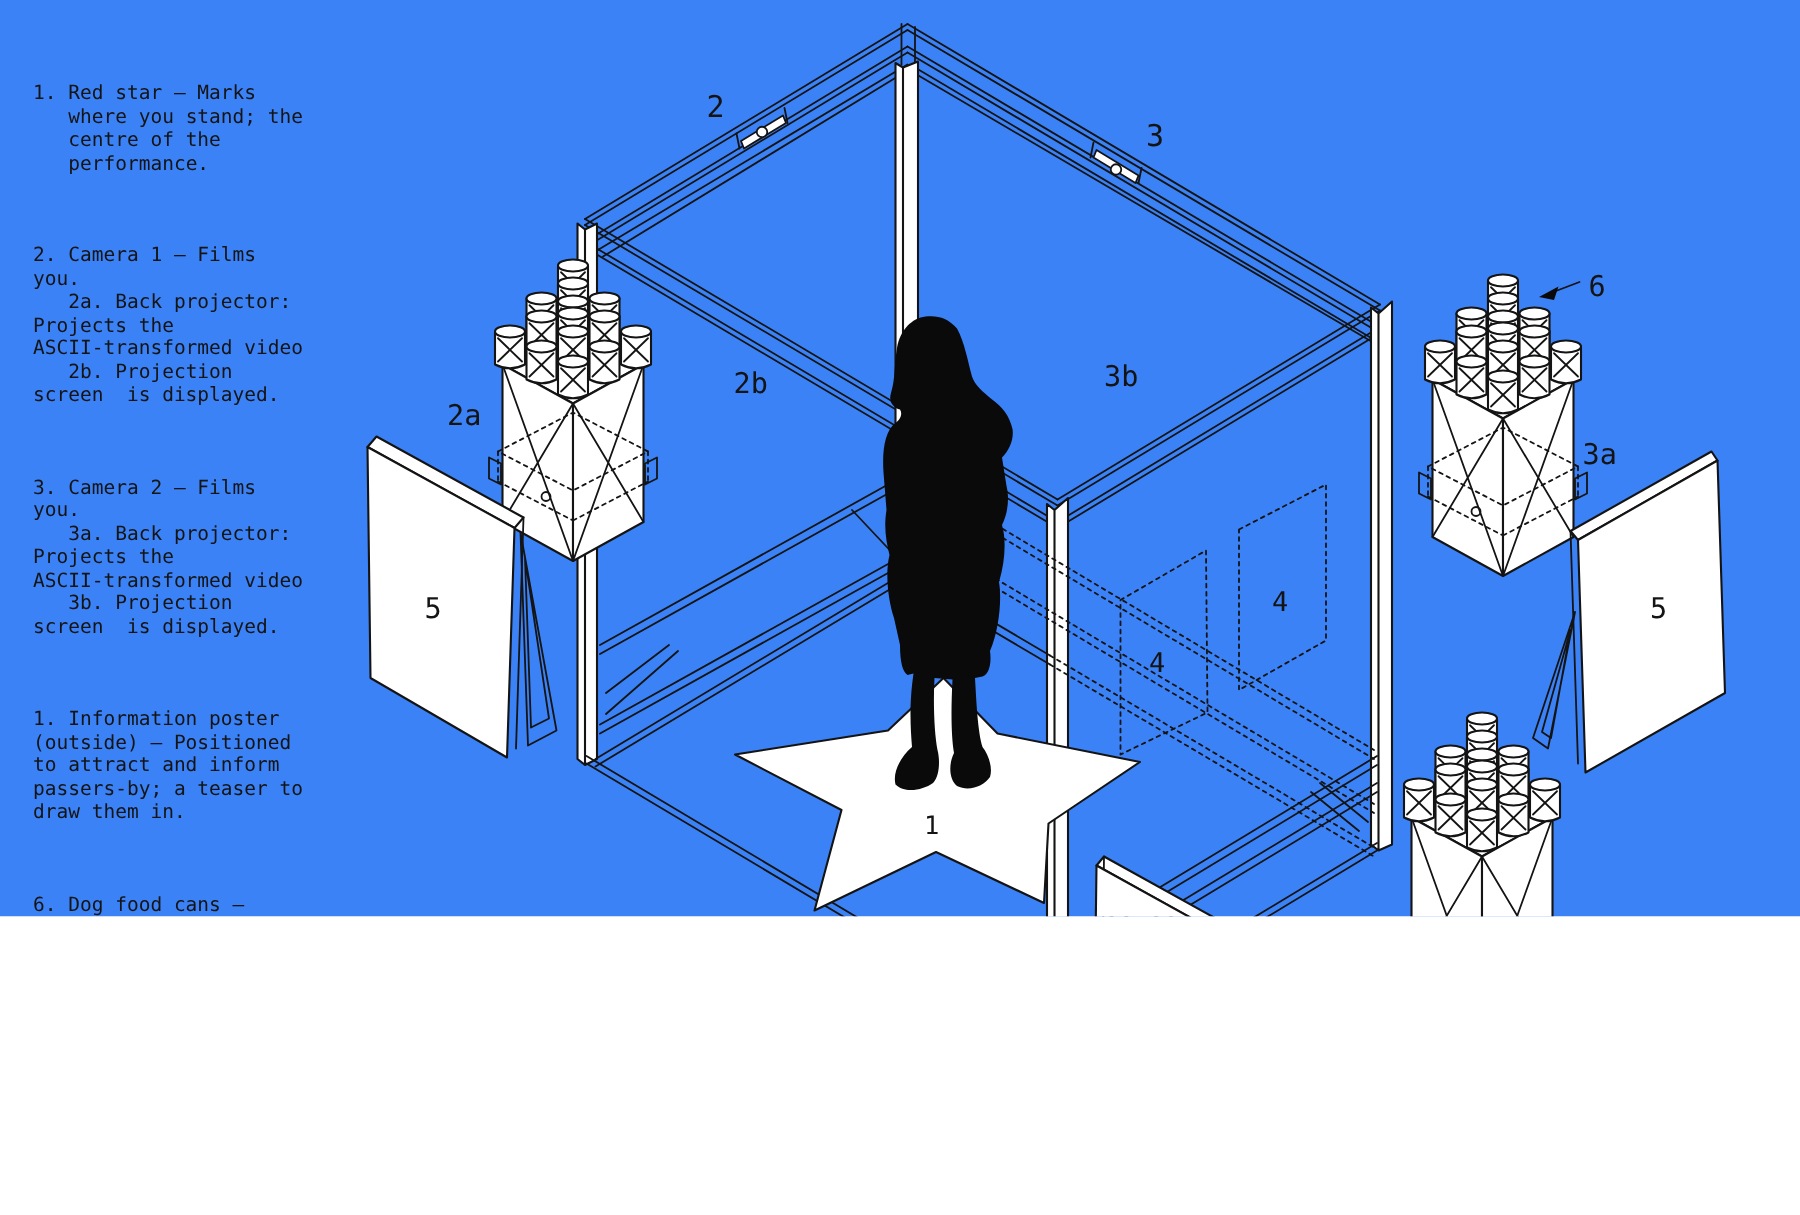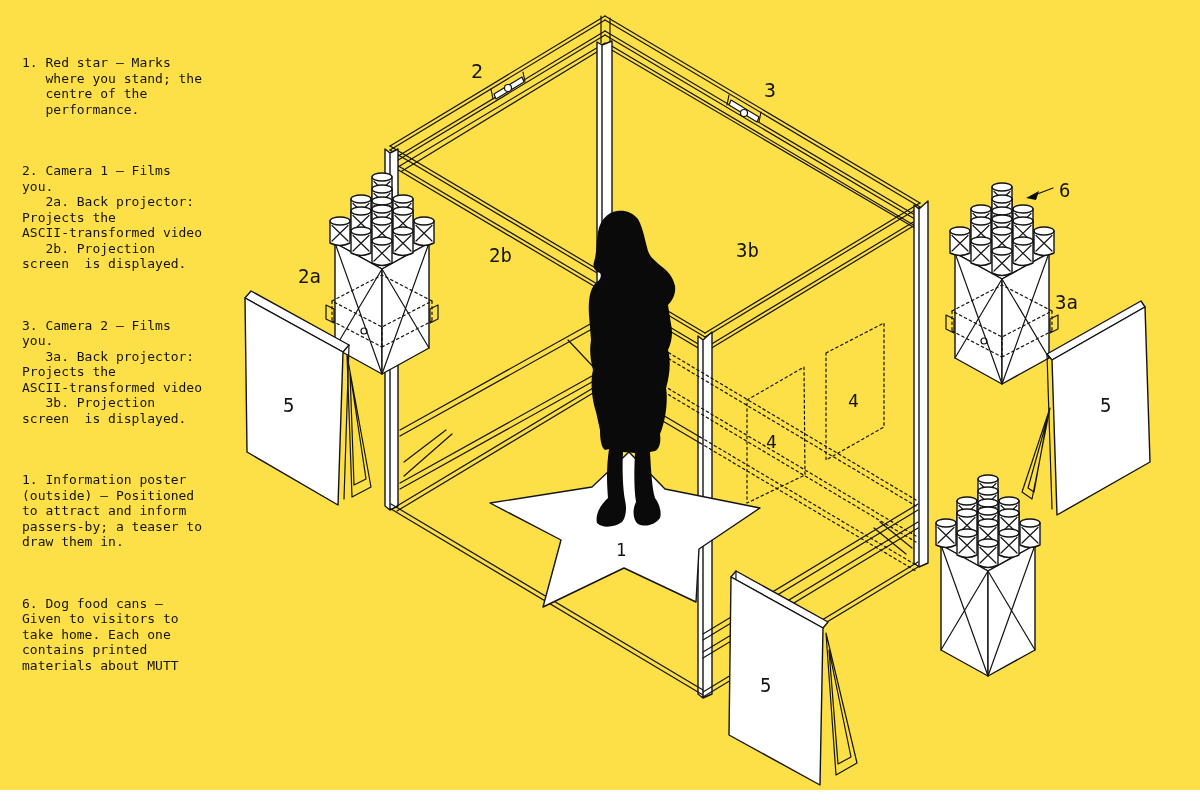--- a/index.html
+++ b/index.html
@@ -1,17 +1,17 @@
 <!DOCTYPE html>
 <html><head>
 <meta charset="utf-8">
 <title>MUTT installation diagram</title>
 <style>
   html,body { margin:0; padding:0; background:#ffffff; }
-  .canvas { position:relative; width:1200px; height:790px; background:#fde047; overflow:hidden;
+  .canvas { position:relative; width:1200px; height:611px; background:#3b82f6; overflow:hidden;
             font-family:"DejaVu Sans Mono", monospace; color:#141414; }
   .legend { position:absolute; left:22px; top:24px; width:215px;
             font-size:13px; line-height:15.5px; white-space:pre-wrap; }
   .legend p { margin:0 0 15px 0; }
   .scene { position:absolute; left:0; top:0; }
   svg * { stroke:#141414; stroke-width:1.4; fill:none; stroke-linecap:round; stroke-linejoin:round; }
   .wf  { fill:#ffffff; }
   .ink { fill:#0a0a0a; stroke:none; }
   .dash { stroke-dasharray:2.5 3; stroke-width:1.2; }
   .thin { stroke-width:1.2; }

